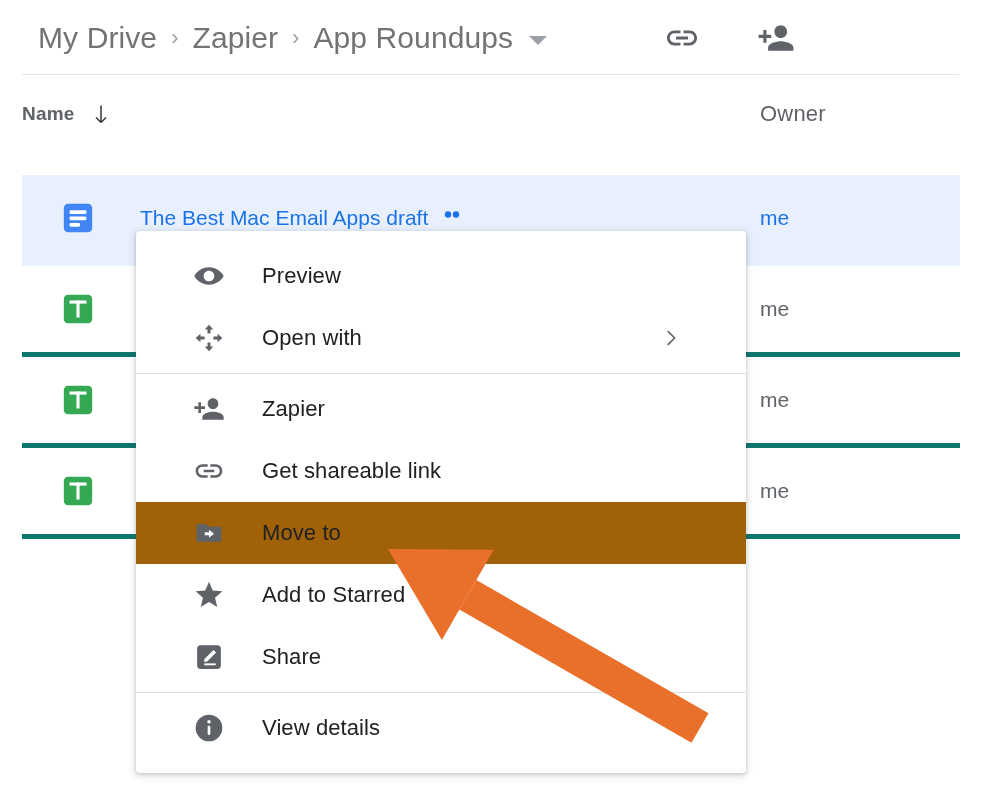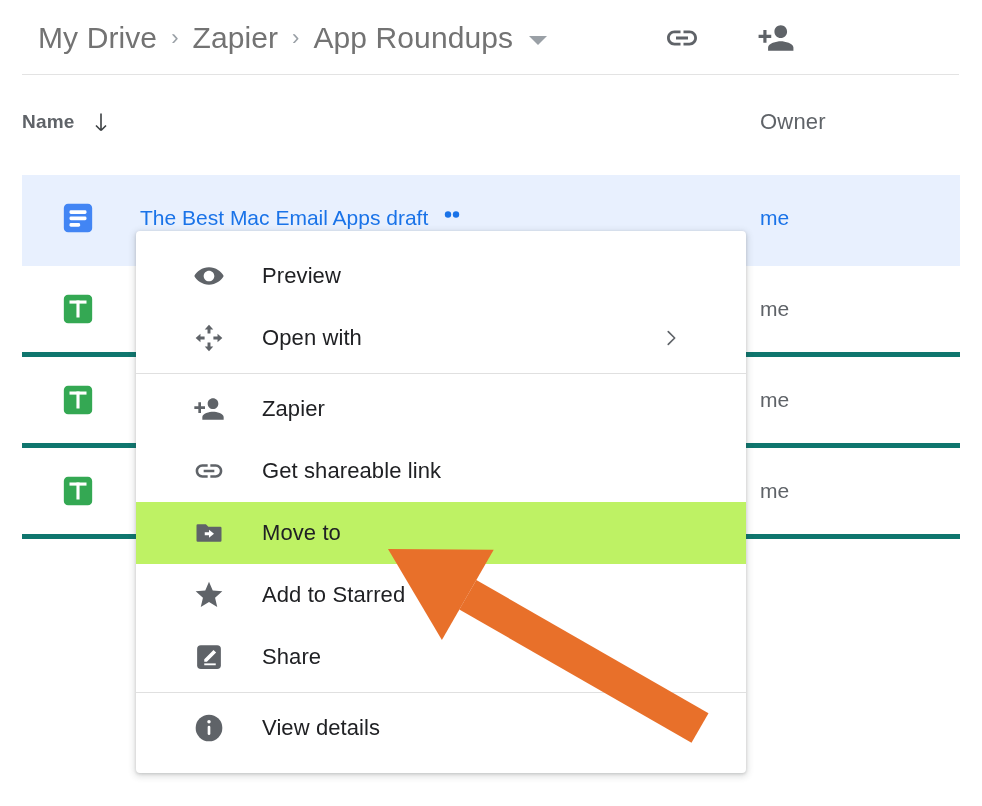--- a/index.html
+++ b/index.html
@@ -35,21 +35,21 @@
   .hdr-actions { display:flex; align-items:center; margin-left: 112px; }
   .hdr-icon { width: 46px; height: 46px; display:flex; align-items:center; justify-content:center; cursor:pointer; }
   .hdr-icon + .hdr-icon { margin-left: 48px; }
 
   .hdr-divider {
     position:absolute; left: 22px; top: 74px; width: 937px; height: 1px;
     background: #e3e3e3;
   }
 
   
-  .col-head { position:absolute; top: 109px; left: 0; width: 864px; height: 34px; }
+  .col-head { position:absolute; top: 101px; left: 0; width: 864px; height: 34px; }
   .col-name {
     position:absolute; left: 22px; top: 0;
     display:flex; align-items:center; cursor:pointer;
   }
   .col-name .lbl { font-size: 19px; font-weight: 700; color: #5f6368; letter-spacing:.2px; }
   .sort-arrow { margin-left: 14px; display:flex; align-items:center; }
   .col-owner {
     position:absolute; left: 760px; top: 0;
     font-size: 22px; color: #5f6368; font-weight: 400; letter-spacing:.2px; cursor:pointer;
   }
@@ -81,21 +81,21 @@
     box-shadow: 0 2px 6px 2px rgba(60,64,67,.15), 0 1px 3px rgba(60,64,67,.20);
     padding: 10px 0 10px 0;
     overflow: hidden;
   }
   .ctx-group { padding: 4px 0; }
   .ctx-sep { height: 1px; background: #e0e0e0; margin: 0; }
   .ctx-item {
     display:flex; align-items:center; height: 62px; padding: 0 26px 0 56px;
     cursor: pointer; position: relative;
   }
-  .ctx-item.active { background: #bef264; }
+  .ctx-item.active { background: #a16207; }
   .ctx-item .ico { width: 34px; display:flex; align-items:center; justify-content:center; flex:0 0 34px; }
   .ctx-item .lbl { margin-left: 36px; font-size: 22px; color: #202124; letter-spacing:.1px; white-space:nowrap; }
   .ctx-item .submenu-arrow { position:absolute; right: 64px; display:flex; align-items:center; }
 
   
   .annot-arrow { position:absolute; left:0; top:0; width:982px; height:806px; pointer-events:none; }
 </style>
 </head>
 <body>
 

